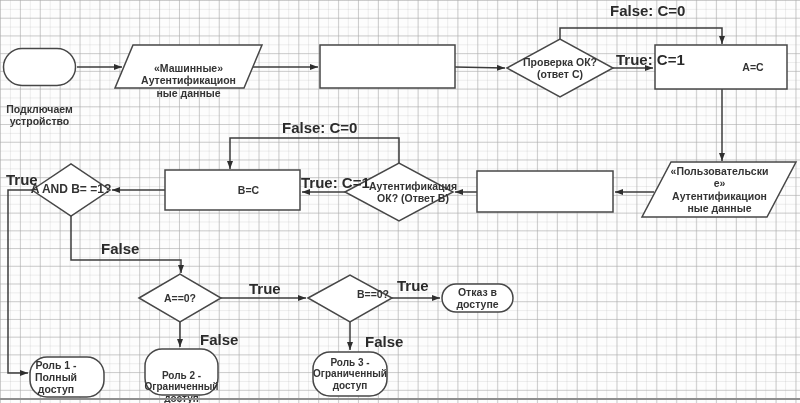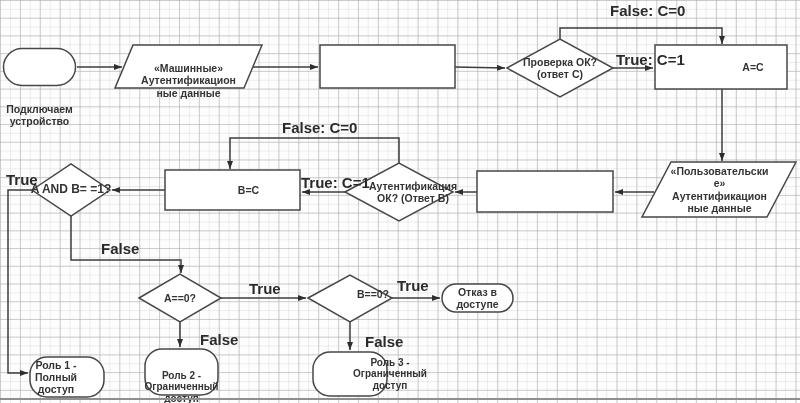--- a/index.html
+++ b/index.html
@@ -94,21 +94,21 @@
   <div class="shape-text" style="left:30px;top:164px;width:82px;height:52px;font-size:12px;">A AND B= =1?</div>
   <div class="shape-text" style="left:139px;top:274px;width:82px;height:48px;">A==0?</div>
   <div class="shape-text" style="left:308px;top:271px;width:84px;height:47px;margin-left:23px;">B==0?</div>
   <div class="shape-text" style="left:442px;top:284px;width:71px;height:28px;">Отказ в
 доступе</div>
   <div class="shape-text" style="left:30px;top:357px;width:52px;height:40px;">Роль 1 -
 Полный доступ</div>
   <div class="shape-text" style="left:145px;top:364px;width:73px;height:46px;font-size:10px;">Роль 2 -
 Ограниченный
 доступ</div>
-  <div class="shape-text" style="left:313px;top:352px;width:74px;height:44px;font-size:10px;margin-left:40px;">Роль 3 -
+  <div class="shape-text" style="left:313px;top:352px;width:74px;height:44px;font-size:10px;">Роль 3 -
 Ограниченный
 доступ</div>
 
   <div class="edge-label" style="left:610px;top:2px;width:58px;">False: C=0</div>
   <div class="edge-label" style="left:616px;top:51px;width:52px;">True: C=1</div>
   <div class="edge-label" style="left:282px;top:119px;width:56px;">False: C=0</div>
   <div class="edge-label" style="left:301px;top:174px;width:48px;">True: C=1</div>
   <div class="edge-label" style="left:6px;top:171px;width:30px;">True</div>
   <div class="edge-label" style="left:101px;top:240px;width:34px;">False</div>
   <div class="edge-label" style="left:249px;top:280px;width:32px;">True</div>

